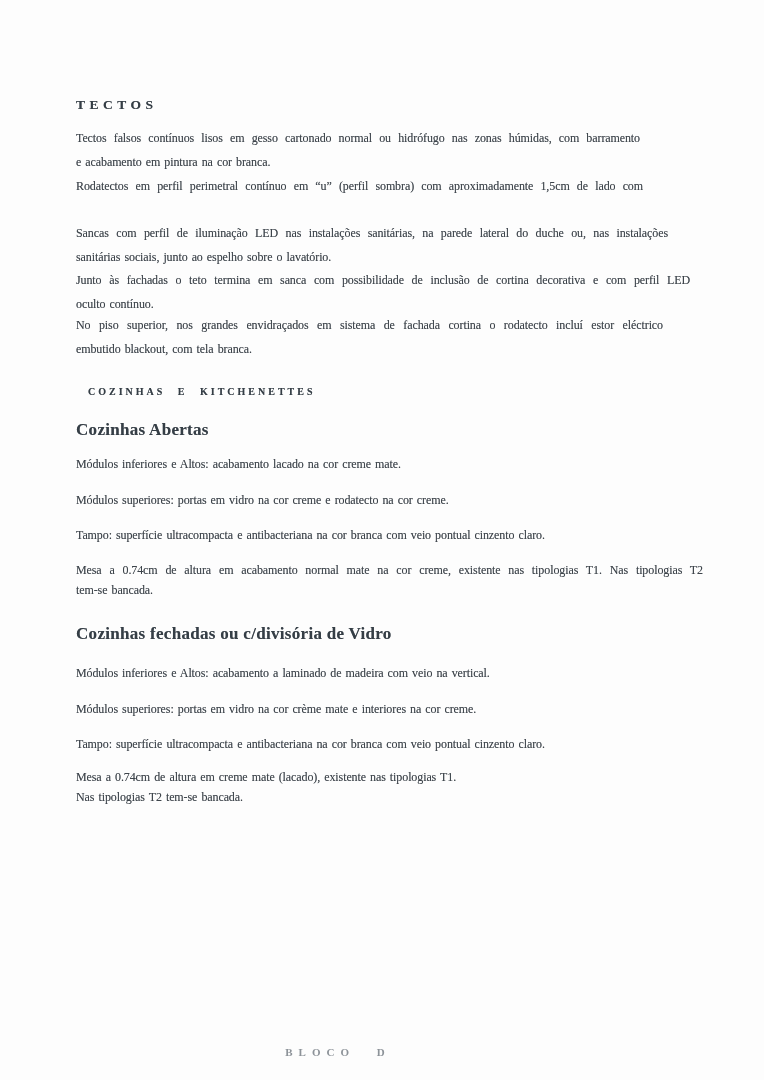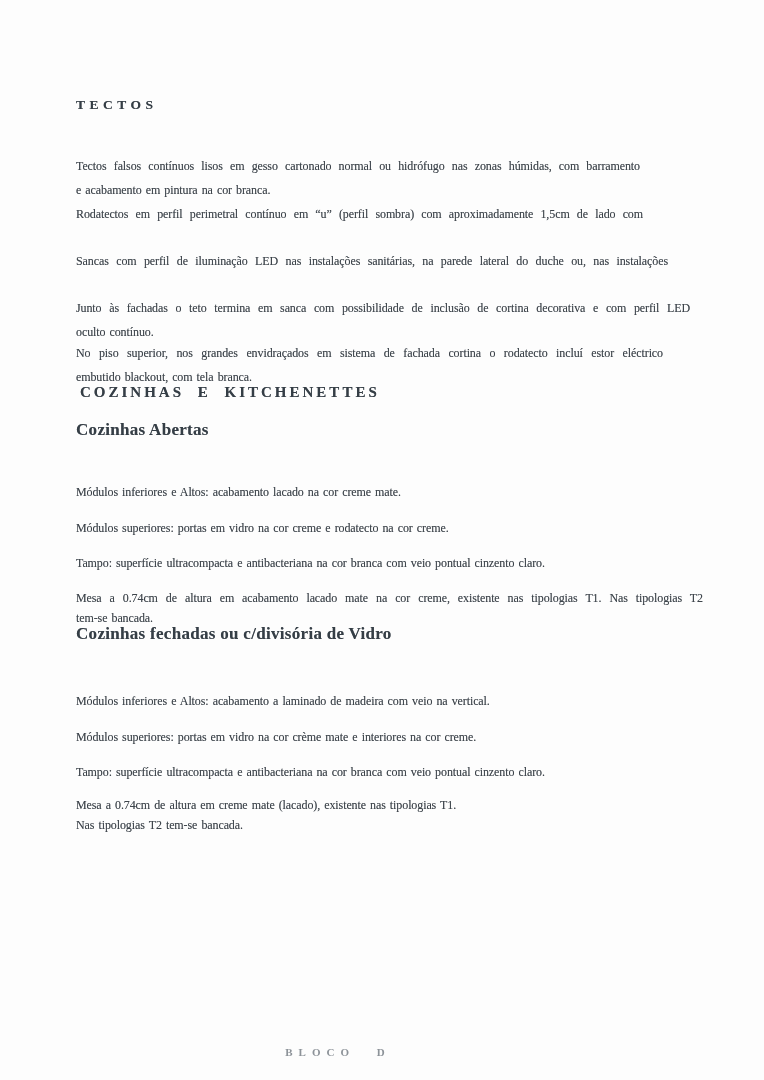--- a/index.html
+++ b/index.html
@@ -22,22 +22,22 @@
     left: 76px;
     font-size: 13.5px;
     font-weight: bold;
     letter-spacing: 4.5px;
     color: #353e46;
     line-height: 18px;
     text-shadow: 0 0 0.5px rgba(53,62,70,0.55);
   }
   .section-heading {
     position: absolute;
-    left: 80px;
-    font-size: 15px;
+    left: 88px;
+    font-size: 10px;
     font-weight: bold;
     letter-spacing: 3px;
     word-spacing: 7px;
     color: #353e46;
     line-height: 18px;
     text-shadow: 0 0 0.5px rgba(53,62,70,0.55);
   }
   .sub-heading {
     position: absolute;
     left: 76px;
@@ -51,21 +51,20 @@
   .para {
     position: absolute;
     left: 76px;
     width: 640px;
     font-size: 12px;
     line-height: 24px;
     color: #3d444b;
     letter-spacing: -0.1px;
     word-spacing: 1.2px;
     text-shadow: 0 0 0.4px rgba(61,68,75,0.45);
-    margin-top: 28px;
   }
   .para.tight { line-height: 20px; }
   .line { white-space: normal; }
   
   .jl {
     text-align: justify;
     text-align-last: justify;
     -moz-text-align-last: justify;
   }
   .footer {
@@ -92,20 +91,21 @@
     <div class="line jl" style="width:564px">Tectos falsos contínuos lisos em gesso cartonado normal ou hidrófugo nas zonas húmidas, com barramento</div>
     <div class="line">e acabamento em pintura na cor branca.</div>
   </div>
 
   <div class="para" style="top:174px">
     <div class="line jl" style="width:567px">Rodatectos em perfil perimetral contínuo em “u” (perfil sombra) com aproximadamente 1,5cm de lado com</div>
   </div>
 
   <div class="para" style="top:221px">
     <div class="line jl" style="width:592px">Sancas com perfil de iluminação LED nas instalações sanitárias, na parede lateral do duche ou, nas instalações</div>
+    <div class="line">sanitárias sociais, junto ao espelho sobre o lavatório.</div>
   </div>
 
   <div class="para" style="top:268px">
     <div class="line jl" style="width:614px">Junto às fachadas o teto termina em sanca com possibilidade de inclusão de cortina decorativa e com perfil LED</div>
     <div class="line">oculto contínuo.</div>
   </div>
 
   <div class="para" style="top:313px">
     <div class="line jl" style="width:587px">No piso superior, nos grandes envidraçados em sistema de fachada cortina o rodatecto incluí estor eléctrico</div>
     <div class="line">embutido blackout, com tela branca.</div>
@@ -121,21 +121,21 @@
 
   <div class="para" style="top:488px">
     <div class="line">Módulos superiores: portas em vidro na cor creme e rodatecto na cor creme.</div>
   </div>
 
   <div class="para" style="top:523px">
     <div class="line">Tampo: superfície ultracompacta e antibacteriana na cor branca com veio pontual cinzento claro.</div>
   </div>
 
   <div class="para tight" style="top:560px">
-    <div class="line jl" style="width:627px">Mesa a 0.74cm de altura em acabamento lacado mate na cor creme, existente nas tipologias T1. Nas tipologias T2</div>
+    <div class="line jl" style="width:627px">Mesa a 0.74cm de altura em acabamento normal mate na cor creme, existente nas tipologias T1. Nas tipologias T2</div>
     <div class="line">tem-se bancada.</div>
   </div>
 
   <div class="sub-heading" style="top:626px">Cozinhas fechadas ou c/divisória de Vidro</div>
 
   <div class="para" style="top:661px">
     <div class="line">Módulos inferiores e Altos: acabamento a laminado de madeira com veio na vertical.</div>
   </div>
 
   <div class="para" style="top:697px">

